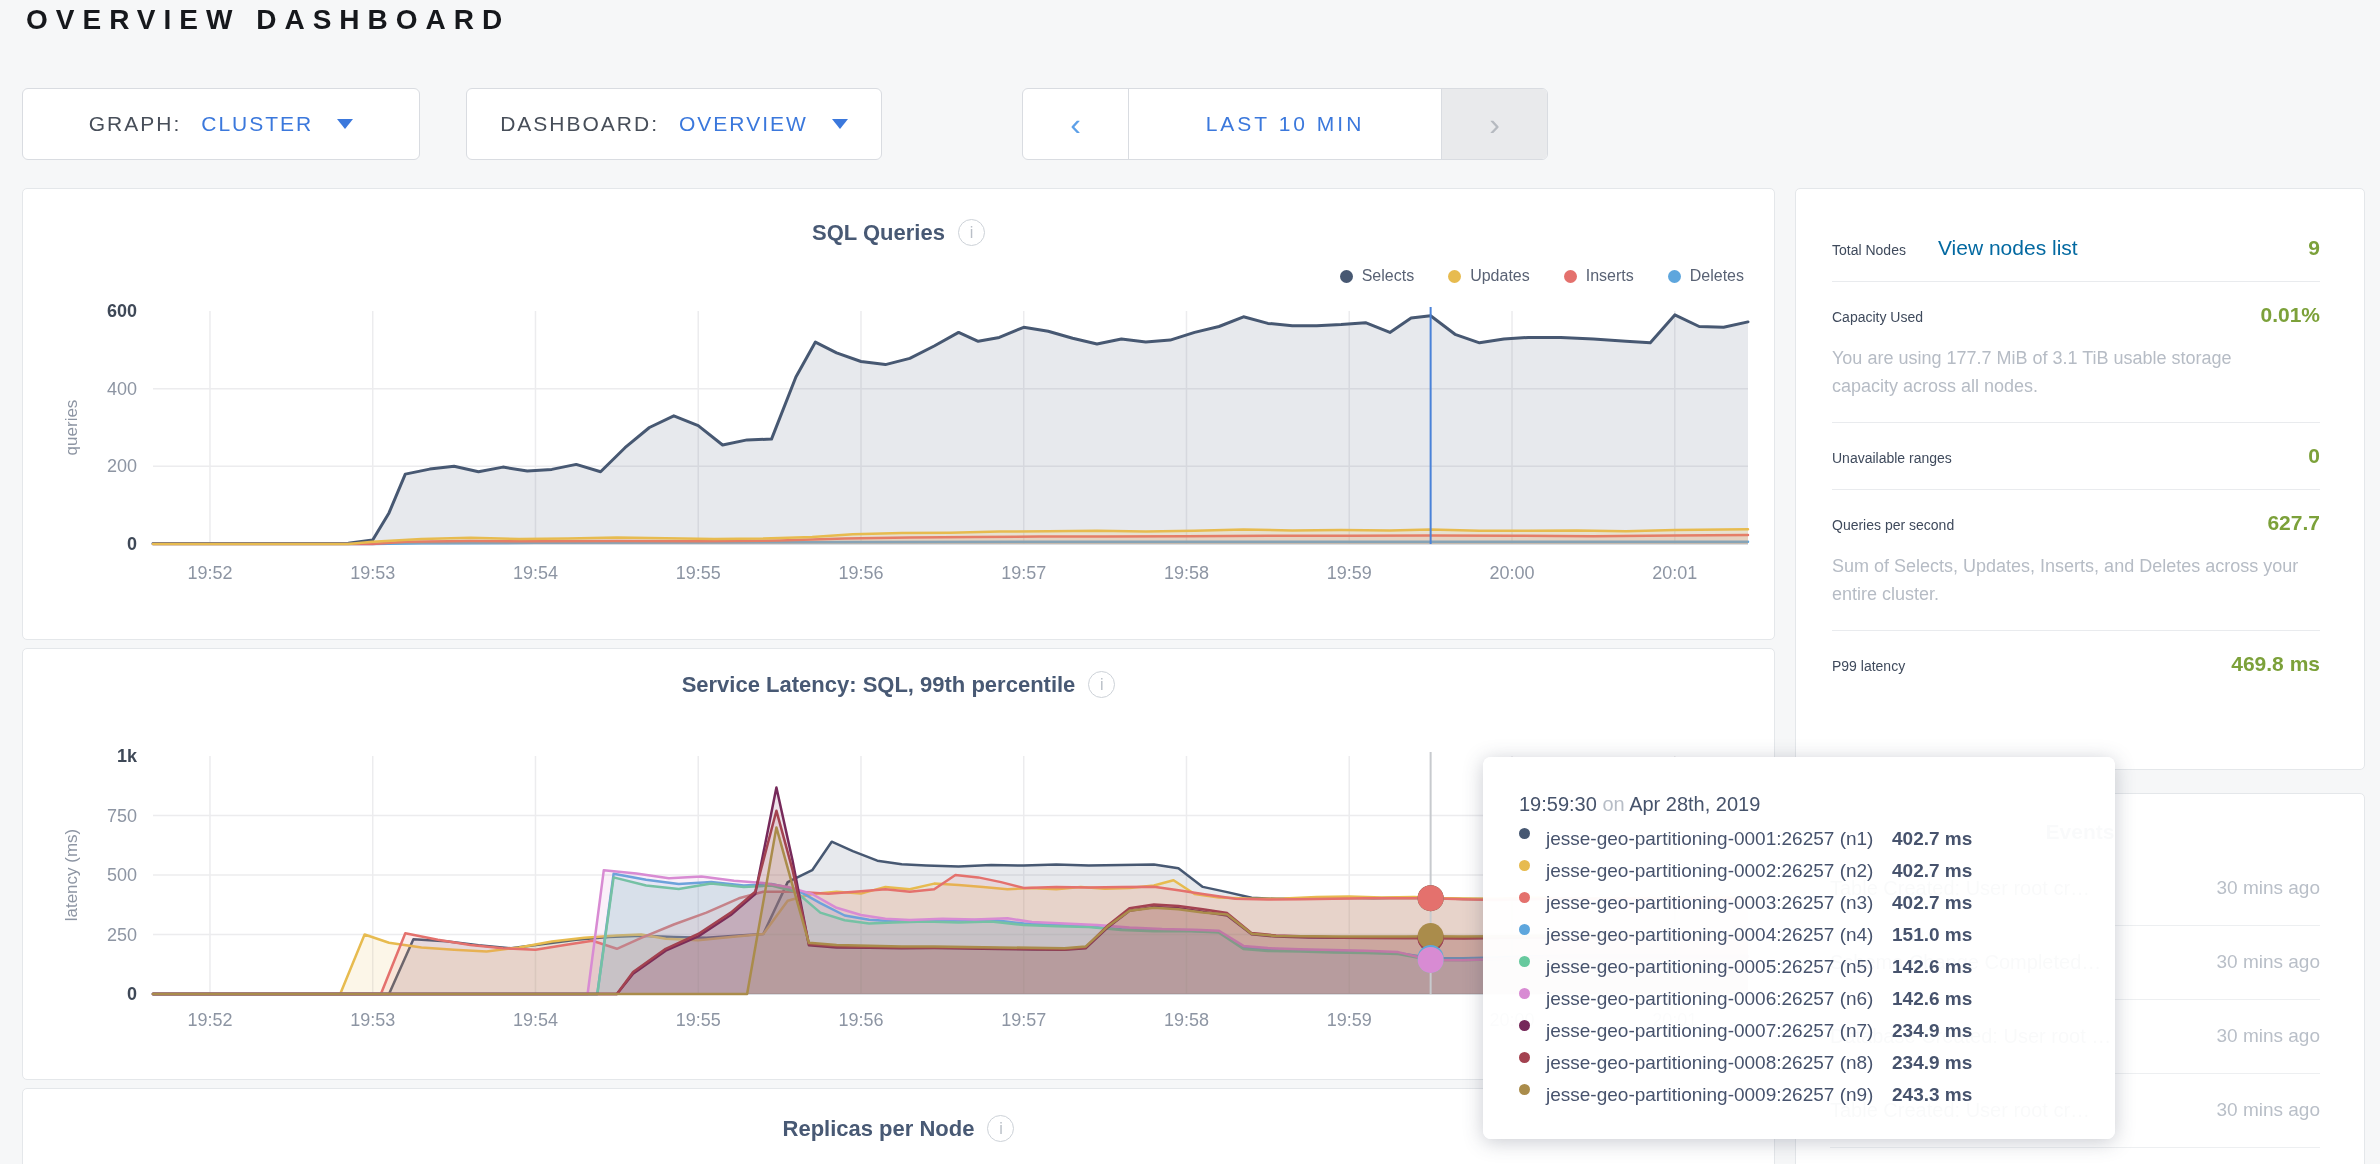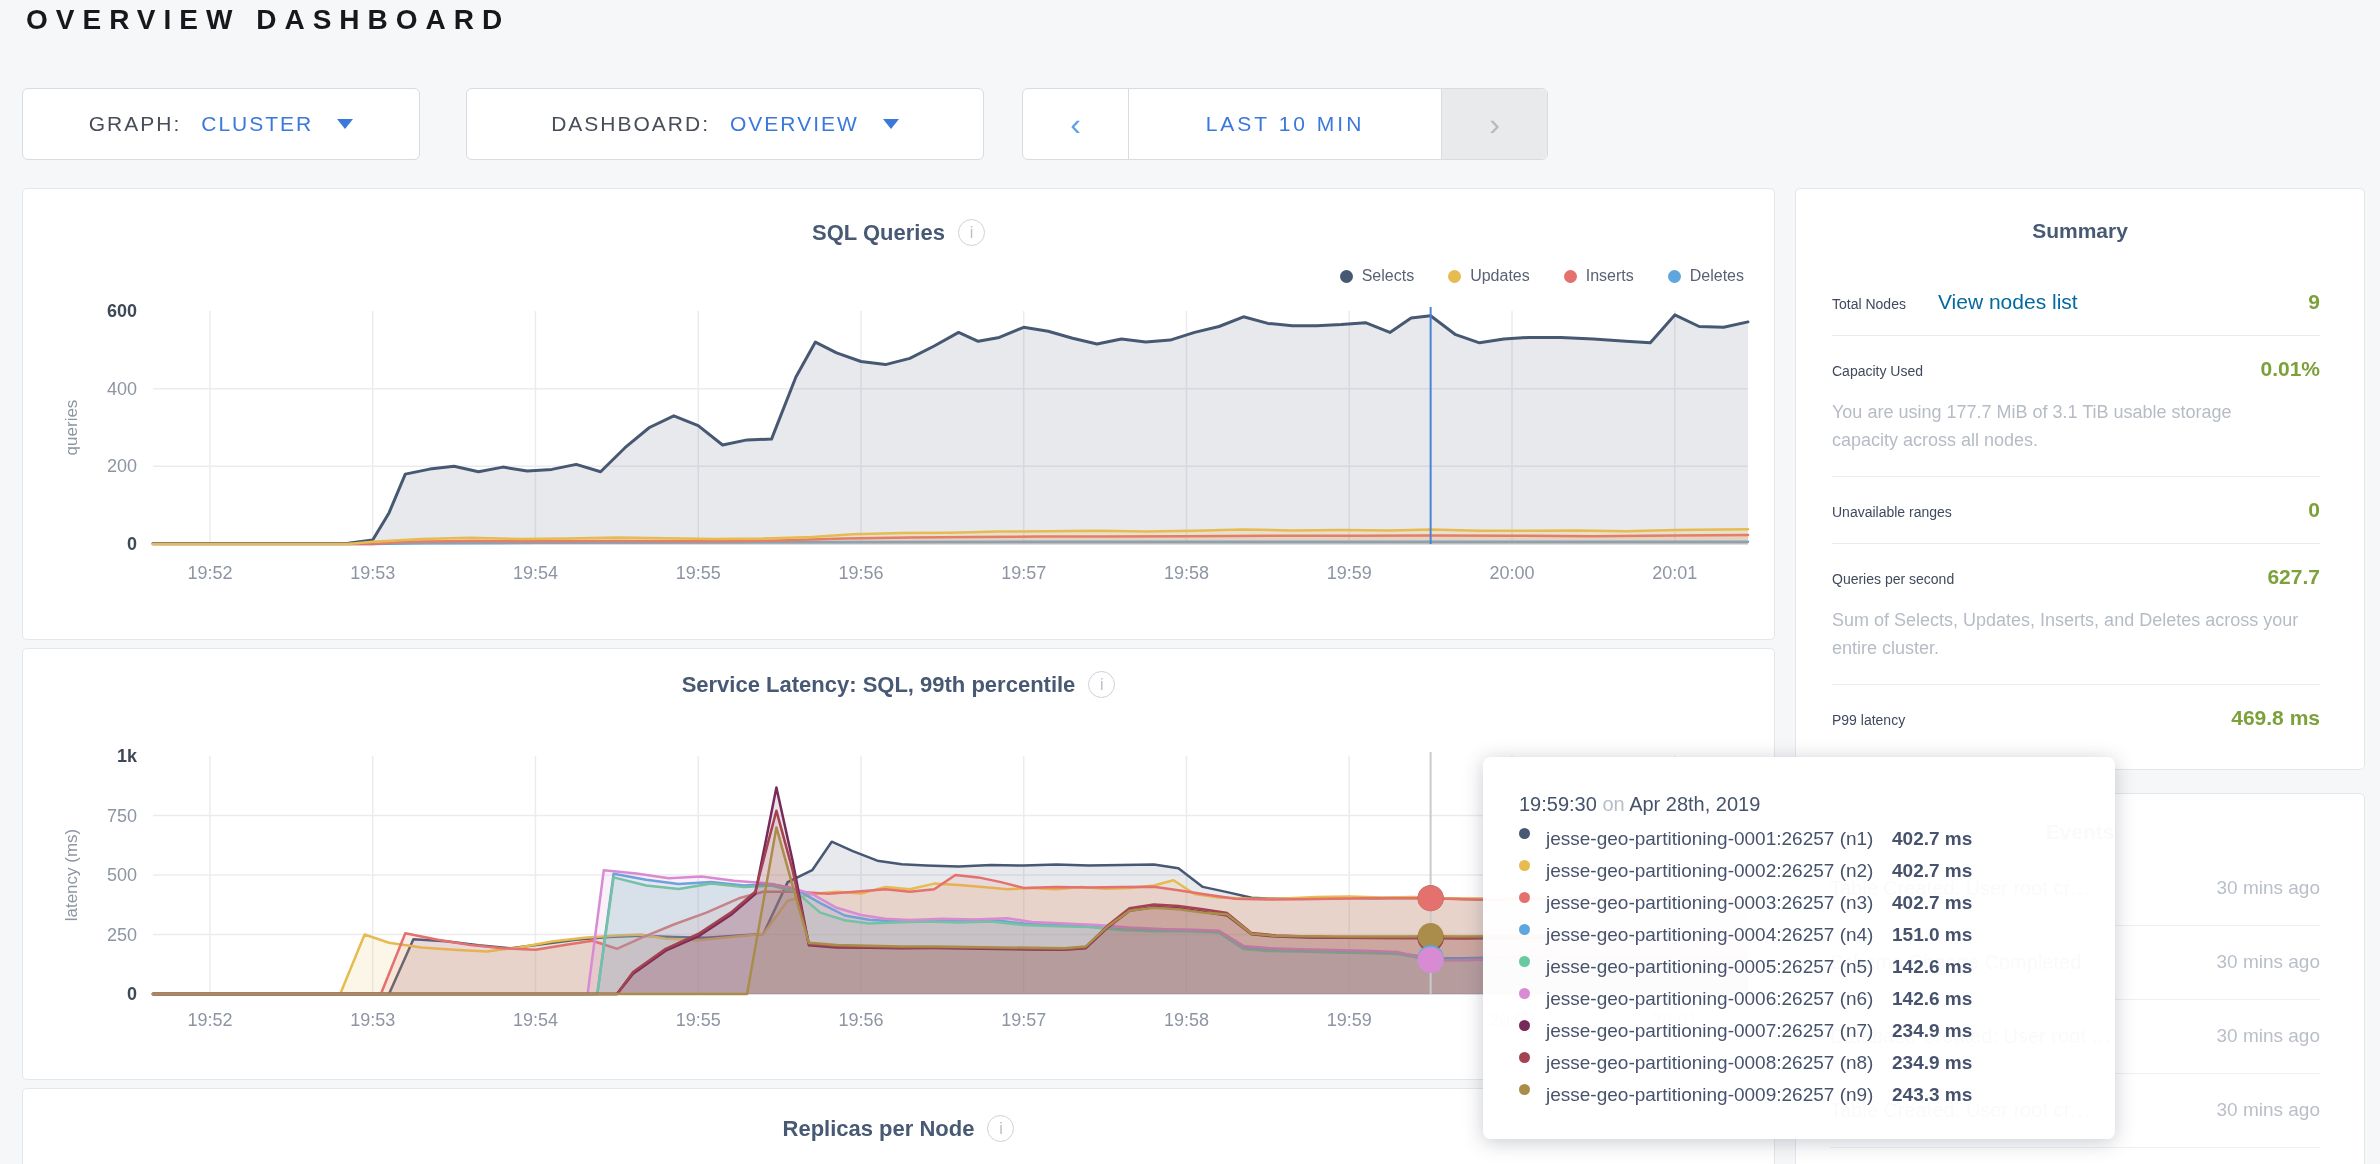--- a/index.html
+++ b/index.html
@@ -63,21 +63,21 @@
 <div class="page">
 
   <h1 class="page-title">OVERVIEW DASHBOARD</h1>
 
   <div class="ctrl" style="left:22px;width:398px">
     <span class="lbl">GRAPH:</span>
     <span class="val">CLUSTER</span>
     <span class="caret"></span>
   </div>
 
-  <div class="ctrl" style="left:466px;width:518px">
+  <div class="ctrl" style="left:466px;width:416px">
     <span class="lbl">DASHBOARD:</span>
     <span class="val">OVERVIEW</span>
     <span class="caret"></span>
   </div>
 
   <div class="timesel">
     <div class="tbtn tprev">‹</div>
     <div class="trange">LAST 10 MIN</div>
     <div class="tbtn tnext">›</div>
   </div>
@@ -214,21 +214,20 @@
   </div>
 
   <div class="panel p-rep">
     <div class="chart-title" style="top:26px">
       <span>Replicas per Node</span>
       <span class="info-icon">i</span>
     </div>
   </div>
 
   <div class="panel p-sum">
-    <div class="sum-title">Summary</div>
     <div class="sum-rows" id="sum-rows">
         <div class="sum-row">
           <div class="sum-main">
             <span class="sum-label">Total Nodes</span>
             <span class="sum-link">View nodes list</span>
             <span class="sum-value">9</span>
           </div>
         </div>
         <div class="sum-row">
           <div class="sum-main">

